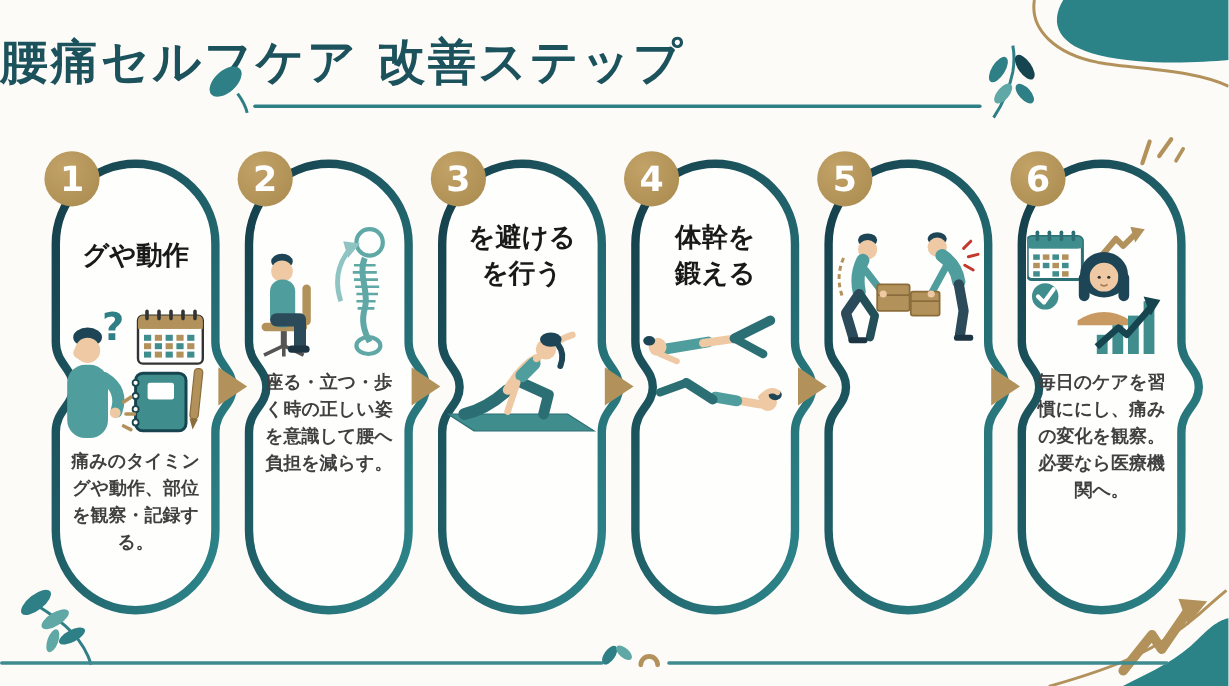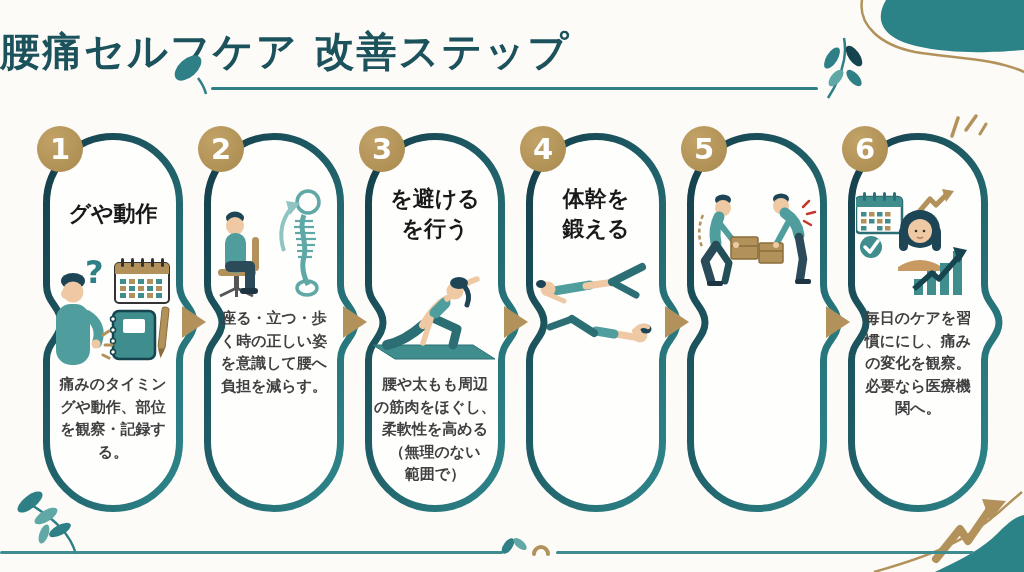--- a/index.html
+++ b/index.html
@@ -255,25 +255,20 @@
             <path d="M 50 72 Q 62 52 74 46" stroke="#eec9a3" stroke-width="8" stroke-linecap="round" fill="none"></path>
             <path d="M 62 60 L 72 50" stroke="#4f9e9d" stroke-width="11" stroke-linecap="round"></path>
             <path d="M 58 66 L 50 90" stroke="#eec9a3" stroke-width="5.5" stroke-linecap="round"></path>
             <path d="M 74 46 Q 90 30 104 26" stroke="#eec9a3" stroke-width="5.5" fill="none" stroke-linecap="round"></path>
             <circle cx="82" cy="38" r="8.5" fill="#eec9a3"></circle>
             <ellipse cx="86" cy="30" rx="9" ry="6" fill="#1d4555"></ellipse>
             <path d="M 92 34 Q 98 42 94 52" stroke="#1d4555" stroke-width="5" fill="none" stroke-linecap="round"></path>
           </g>
         </svg>
       </div>
-      <div class="cap-desc">腰や太もも周辺
-の筋肉をほぐし、
-柔軟性を高める
-（無理のない
-範囲で）</div>
     </div>
   </div>
 
   <div class="step" style="left:526px">
     <svg class="cap-border" viewBox="0 0 140 379">
         <use href="#capsulePath"></use>
       </svg>
     <div class="badge">4</div>
     <div class="cap-inner">
       <div class="cap-title">体幹を

